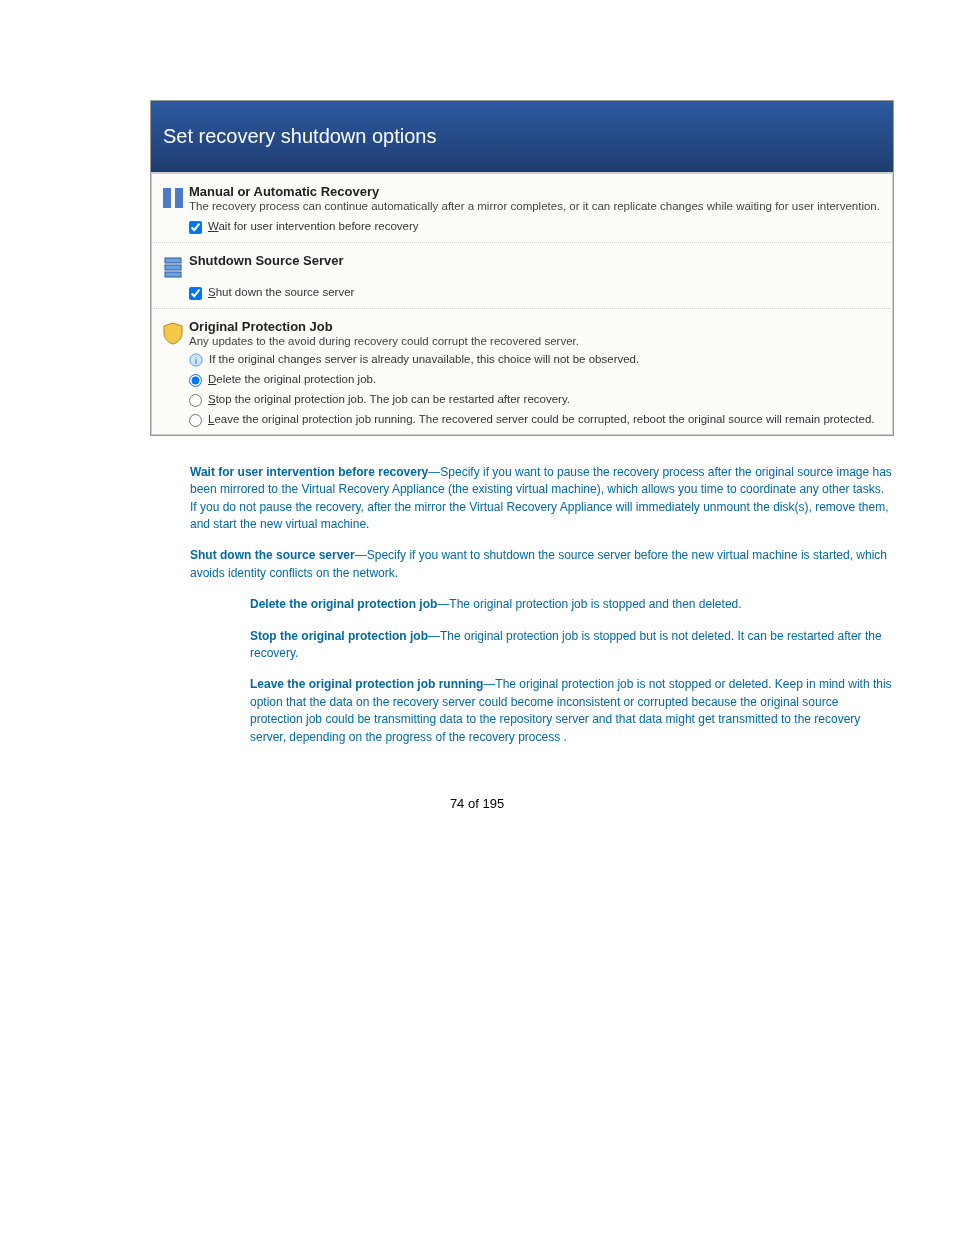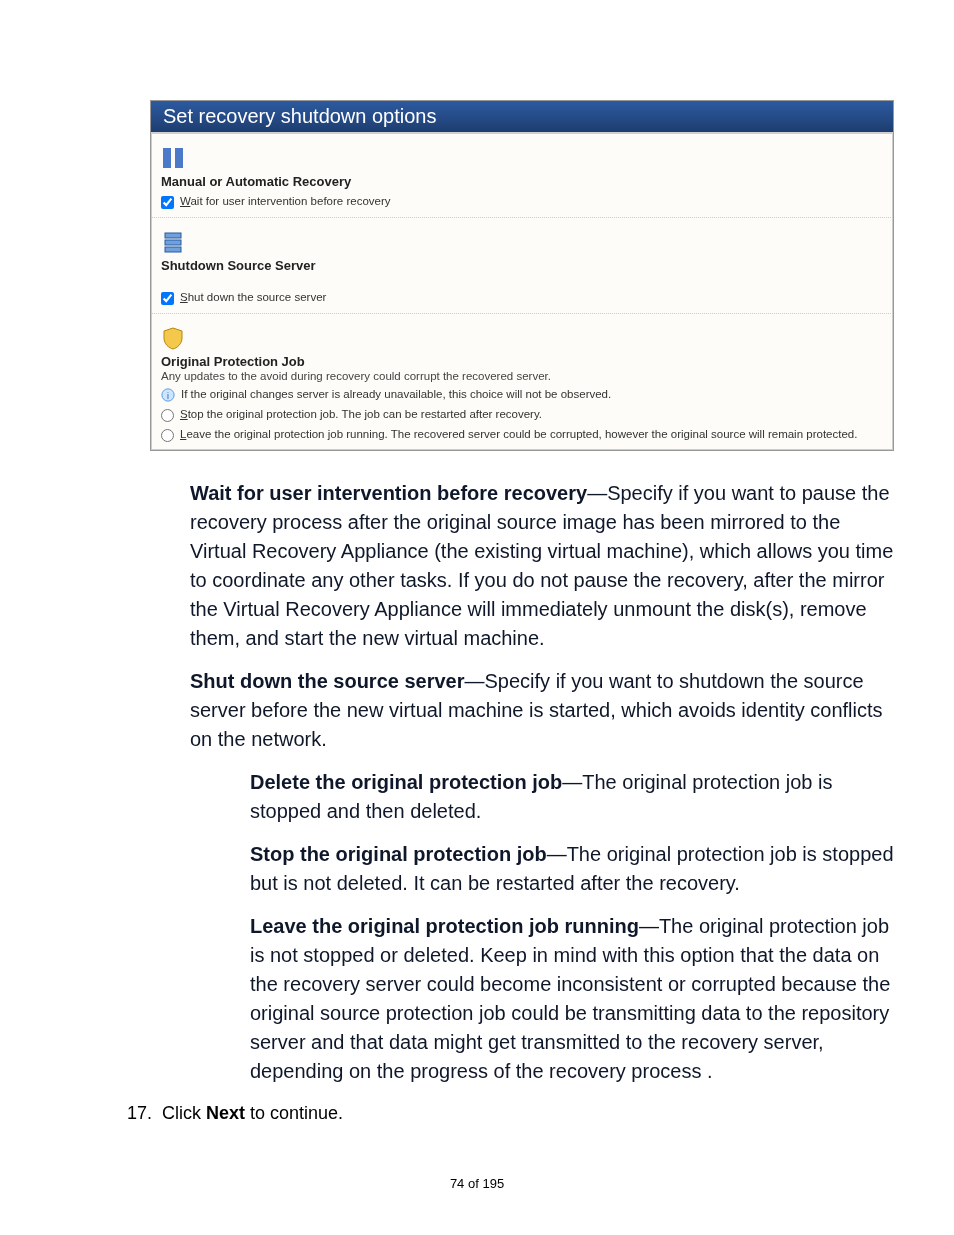--- a/index.html
+++ b/index.html
@@ -15,30 +15,29 @@
   .screenshot-box {
     margin-left: 90px;
     border: 1px solid #999;
     background: #fdfcf8;
     box-shadow: 0 0 0 1px #ccc inset;
   }
   .titlebar {
     background: linear-gradient(#2c5aa0, #1e3d70);
     color: #fff;
     font-size: 20px;
-    padding: 4px 12px;
+    padding: 24px 12px;
     border-bottom: 2px solid #d0d0d0;
   }
   .section {
     display: flex;
     padding: 10px 4px 6px 10px;
     border-bottom: 1px dotted #ccc;
     font-size: 12px;
     color: #333;
-    flex-direction: column;
   }
   .section:last-of-type { border-bottom: none; }
   .section-icon {
     width: 28px;
     flex: 0 0 28px;
     padding-top: 2px;
   }
   .section-body { flex: 1; }
   .section-title {
     font-weight: bold;
@@ -71,23 +70,23 @@
     align-items: flex-start;
     gap: 6px;
     font-size: 11.5px;
     margin: 4px 0;
   }
   .hint-icon {
     width: 14px; height: 14px; flex:0 0 14px;
   }
   .body-text {
     margin: 28px 0 0 40px;
-    font-size: 20px;
+    font-size: 12px;
     line-height: 1.45;
-    color: #0f172a;
+    color: #0369a1;
   }
   .body-text p { margin: 0 0 14px 0; }
   .body-text .indent1 { margin-left: 0px; }
   .body-text .indent2 { margin-left: 60px; }
   .body-text strong { font-weight: bold; }
   .step-list {
     margin: 14px 0 0 0;
     padding: 0;
     list-style: none;
     font-size: 18px;
@@ -118,20 +117,21 @@
 
     <div class="section">
       <div class="section-icon icon-bars">
         <svg viewBox="0 0 24 24">
             <rect x="2" y="2" width="8" height="20" fill="#4a7ac8"></rect>
             <rect x="14" y="2" width="8" height="20" fill="#4a7ac8"></rect>
           </svg>
       </div>
       <div class="section-body">
         <div class="section-title">Manual or Automatic Recovery</div>
+        <div class="section-desc">The recovery process can continue automatically after a mirror completes, or it can replicate changes while waiting for user intervention.</div>
         <div class="chk-line">
           <input type="checkbox" checked="" style="">
           <label class="ul">Wait for user intervention before recovery</label>
         </div>
       </div>
     </div>
 
     <div class="section">
       <div class="section-icon icon-server">
         <svg viewBox="0 0 24 24">
@@ -161,41 +161,41 @@
         <div class="hint">
           <span class="hint-icon">
             <svg viewBox="0 0 16 16">
                 <circle cx="8" cy="8" r="7" fill="#cde6ff" stroke="#4a90d9"></circle>
                 <text x="8" y="12" font-size="10" text-anchor="middle" fill="#2a5a9e">i</text>
               </svg>
           </span>
           <span>If the original changes server is already unavailable, this choice will not be observed.</span>
         </div>
         <div class="radio-line">
+          <input type="radio" name="origjob" checked="" style="">
+          <label class="ul">Delete the original protection job.</label>
+        </div>
+        <div class="radio-line">
           <input type="radio" name="origjob" style="">
           <label class="ul">Stop the original protection job. The job can be restarted after recovery.</label>
         </div>
         <div class="radio-line">
           <input type="radio" name="origjob" style="">
-          <label class="ul">Leave the original protection job running. The recovered server could be corrupted, however the original source will remain protected.</label>
+          <label class="ul">Leave the original protection job running. The recovered server could be corrupted, reboot the original source will remain protected.</label>
         </div>
       </div>
     </div>
   </div>
 
   <div class="body-text" style="margin-left:130px;">
     <p class="indent1"><strong>Wait for user intervention before recovery</strong><span>—Specify if you want to pause the recovery process after the original source image has been mirrored to the Virtual Recovery Appliance (the existing virtual machine), which allows you time to coordinate any other tasks. If you do not pause the recovery, after the mirror the Virtual Recovery Appliance will immediately unmount the disk(s), remove them, and start the new virtual machine.</span></p>
     <p class="indent1"><strong>Shut down the source server</strong><span>—Specify if you want to shutdown the source server before the new virtual machine is started, which avoids identity conflicts on the network.</span></p>
     <p class="indent2"><strong>Delete the original protection job</strong><span>—The original protection job is stopped and then deleted.</span></p>
     <p class="indent2"><strong>Stop the original protection job</strong><span>—The original protection job is stopped but is not deleted. It can be restarted after the recovery.</span></p>
     <p class="indent2"><strong>Leave the original protection job running</strong><span>—The original protection job is not stopped or deleted. Keep in mind with this option that the data on the recovery server could become inconsistent or corrupted because the original source protection job could be transmitting data to the repository server and that data might get transmitted to the recovery server, depending on the progress of the recovery process .</span></p>
   </div>
 
   <ol class="step-list" style="margin-left:60px;">
-    <li>
-      <span class="step-num">17.</span>
-      <span><span>Click </span><strong>Next</strong><span> to continue.</span></span>
-    </li>
   </ol>
 
   <div class="page-num">74 of 195</div>
 
 </div>
 
 </body></html>

